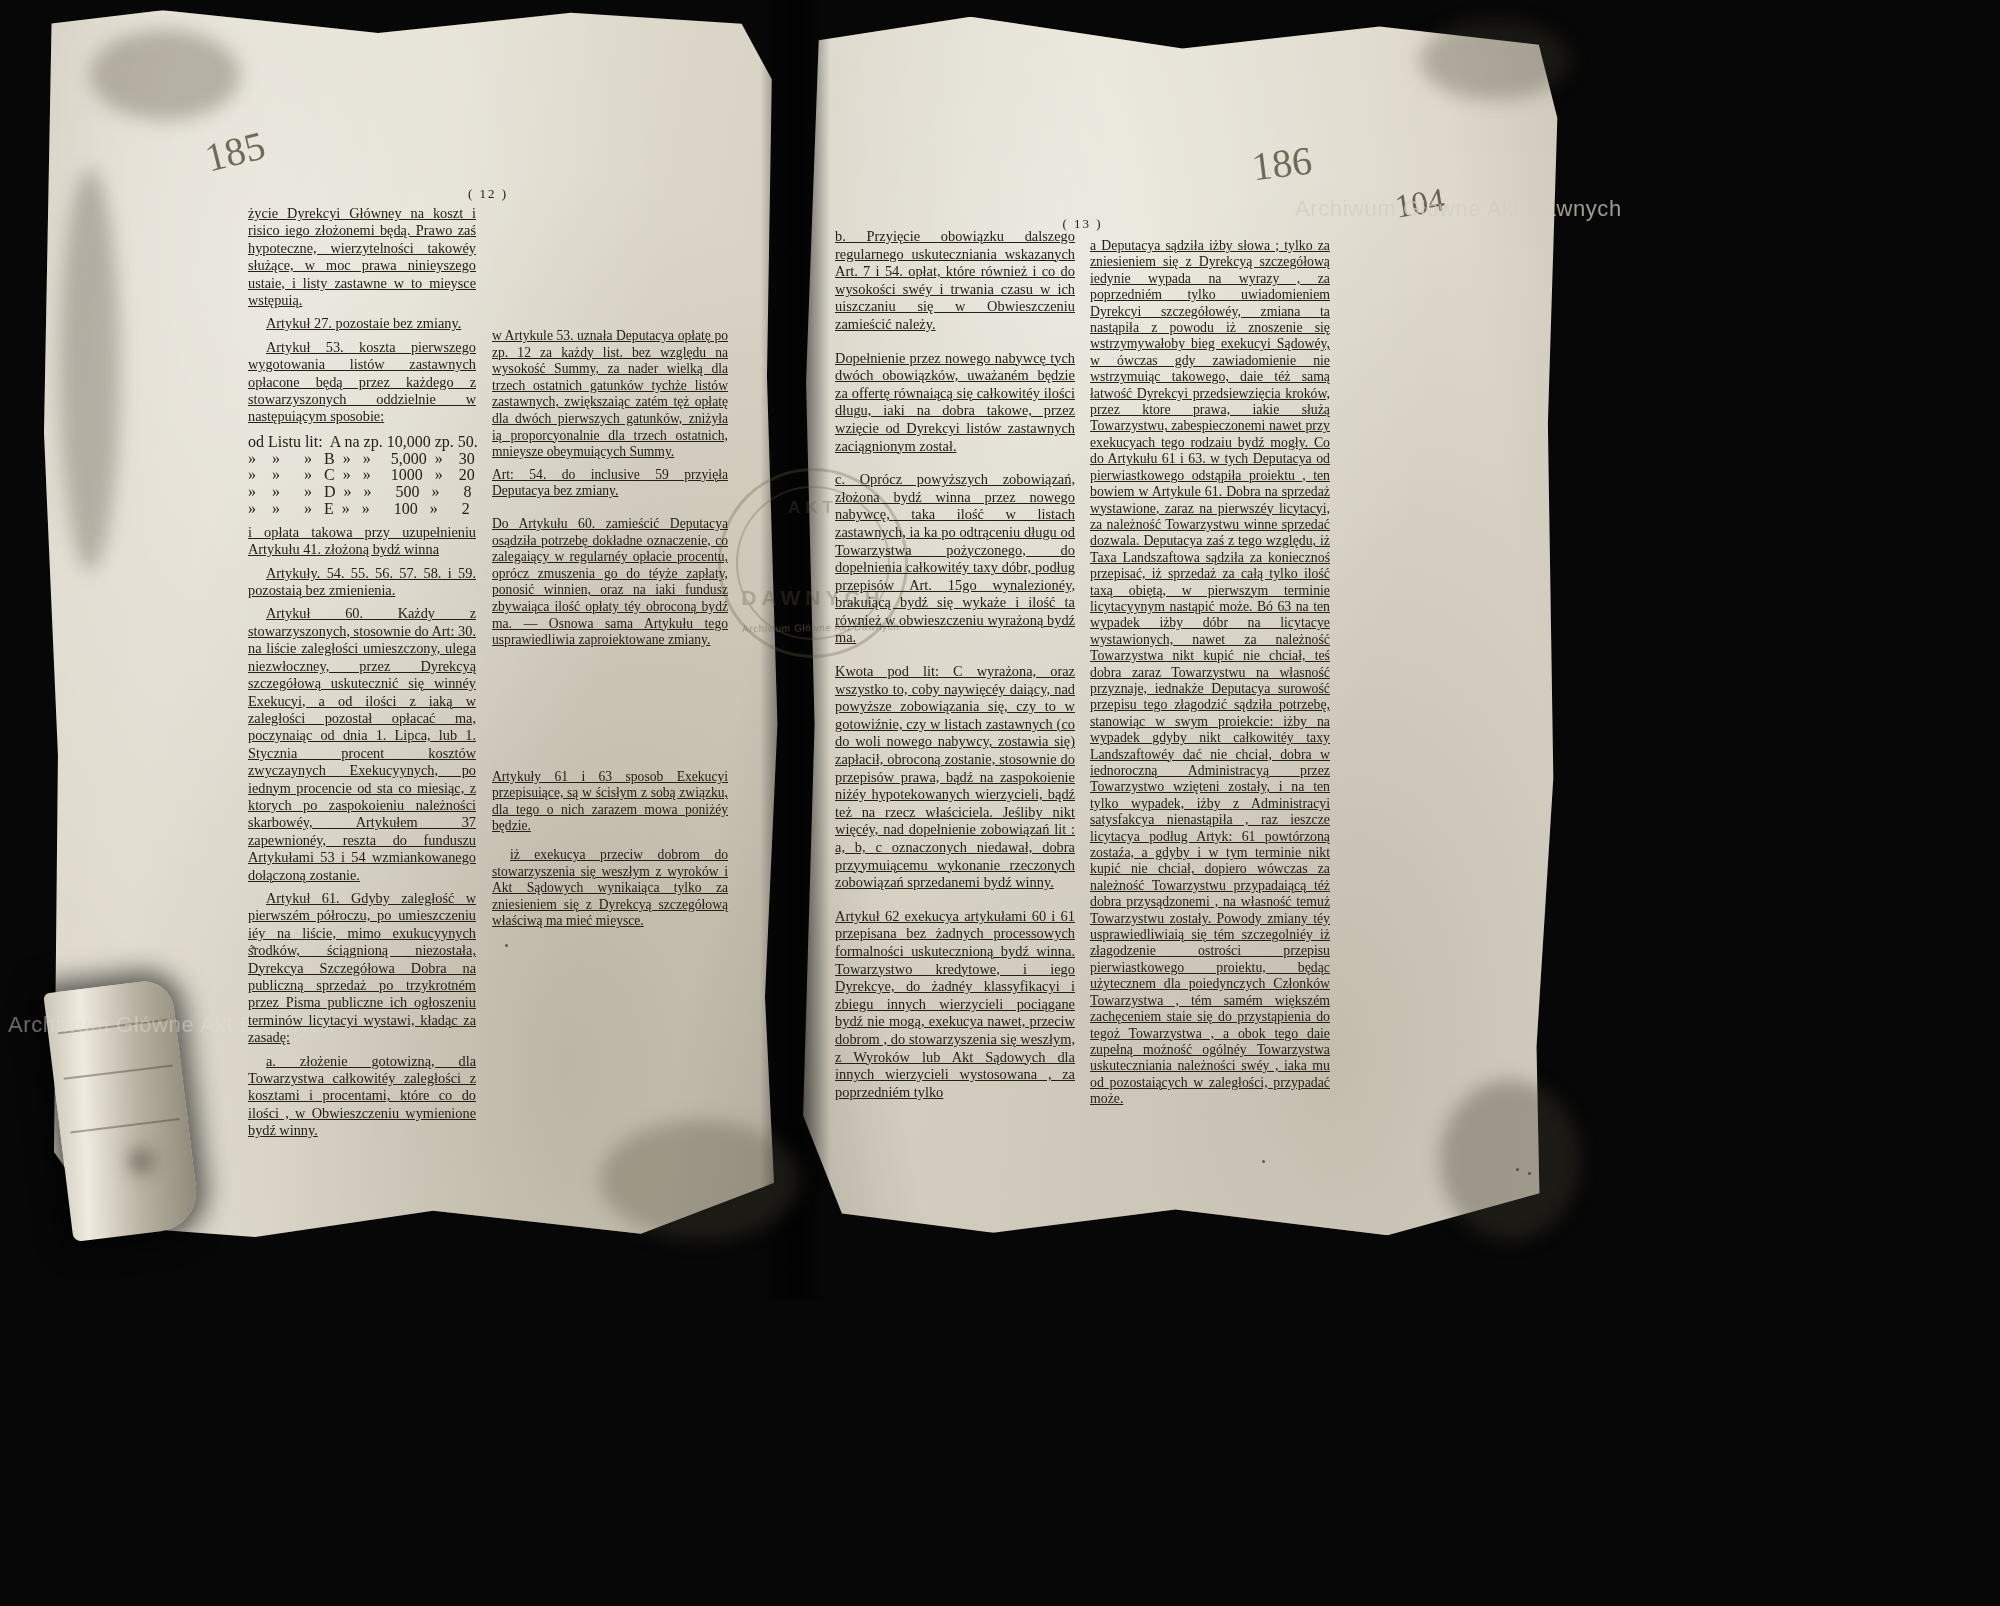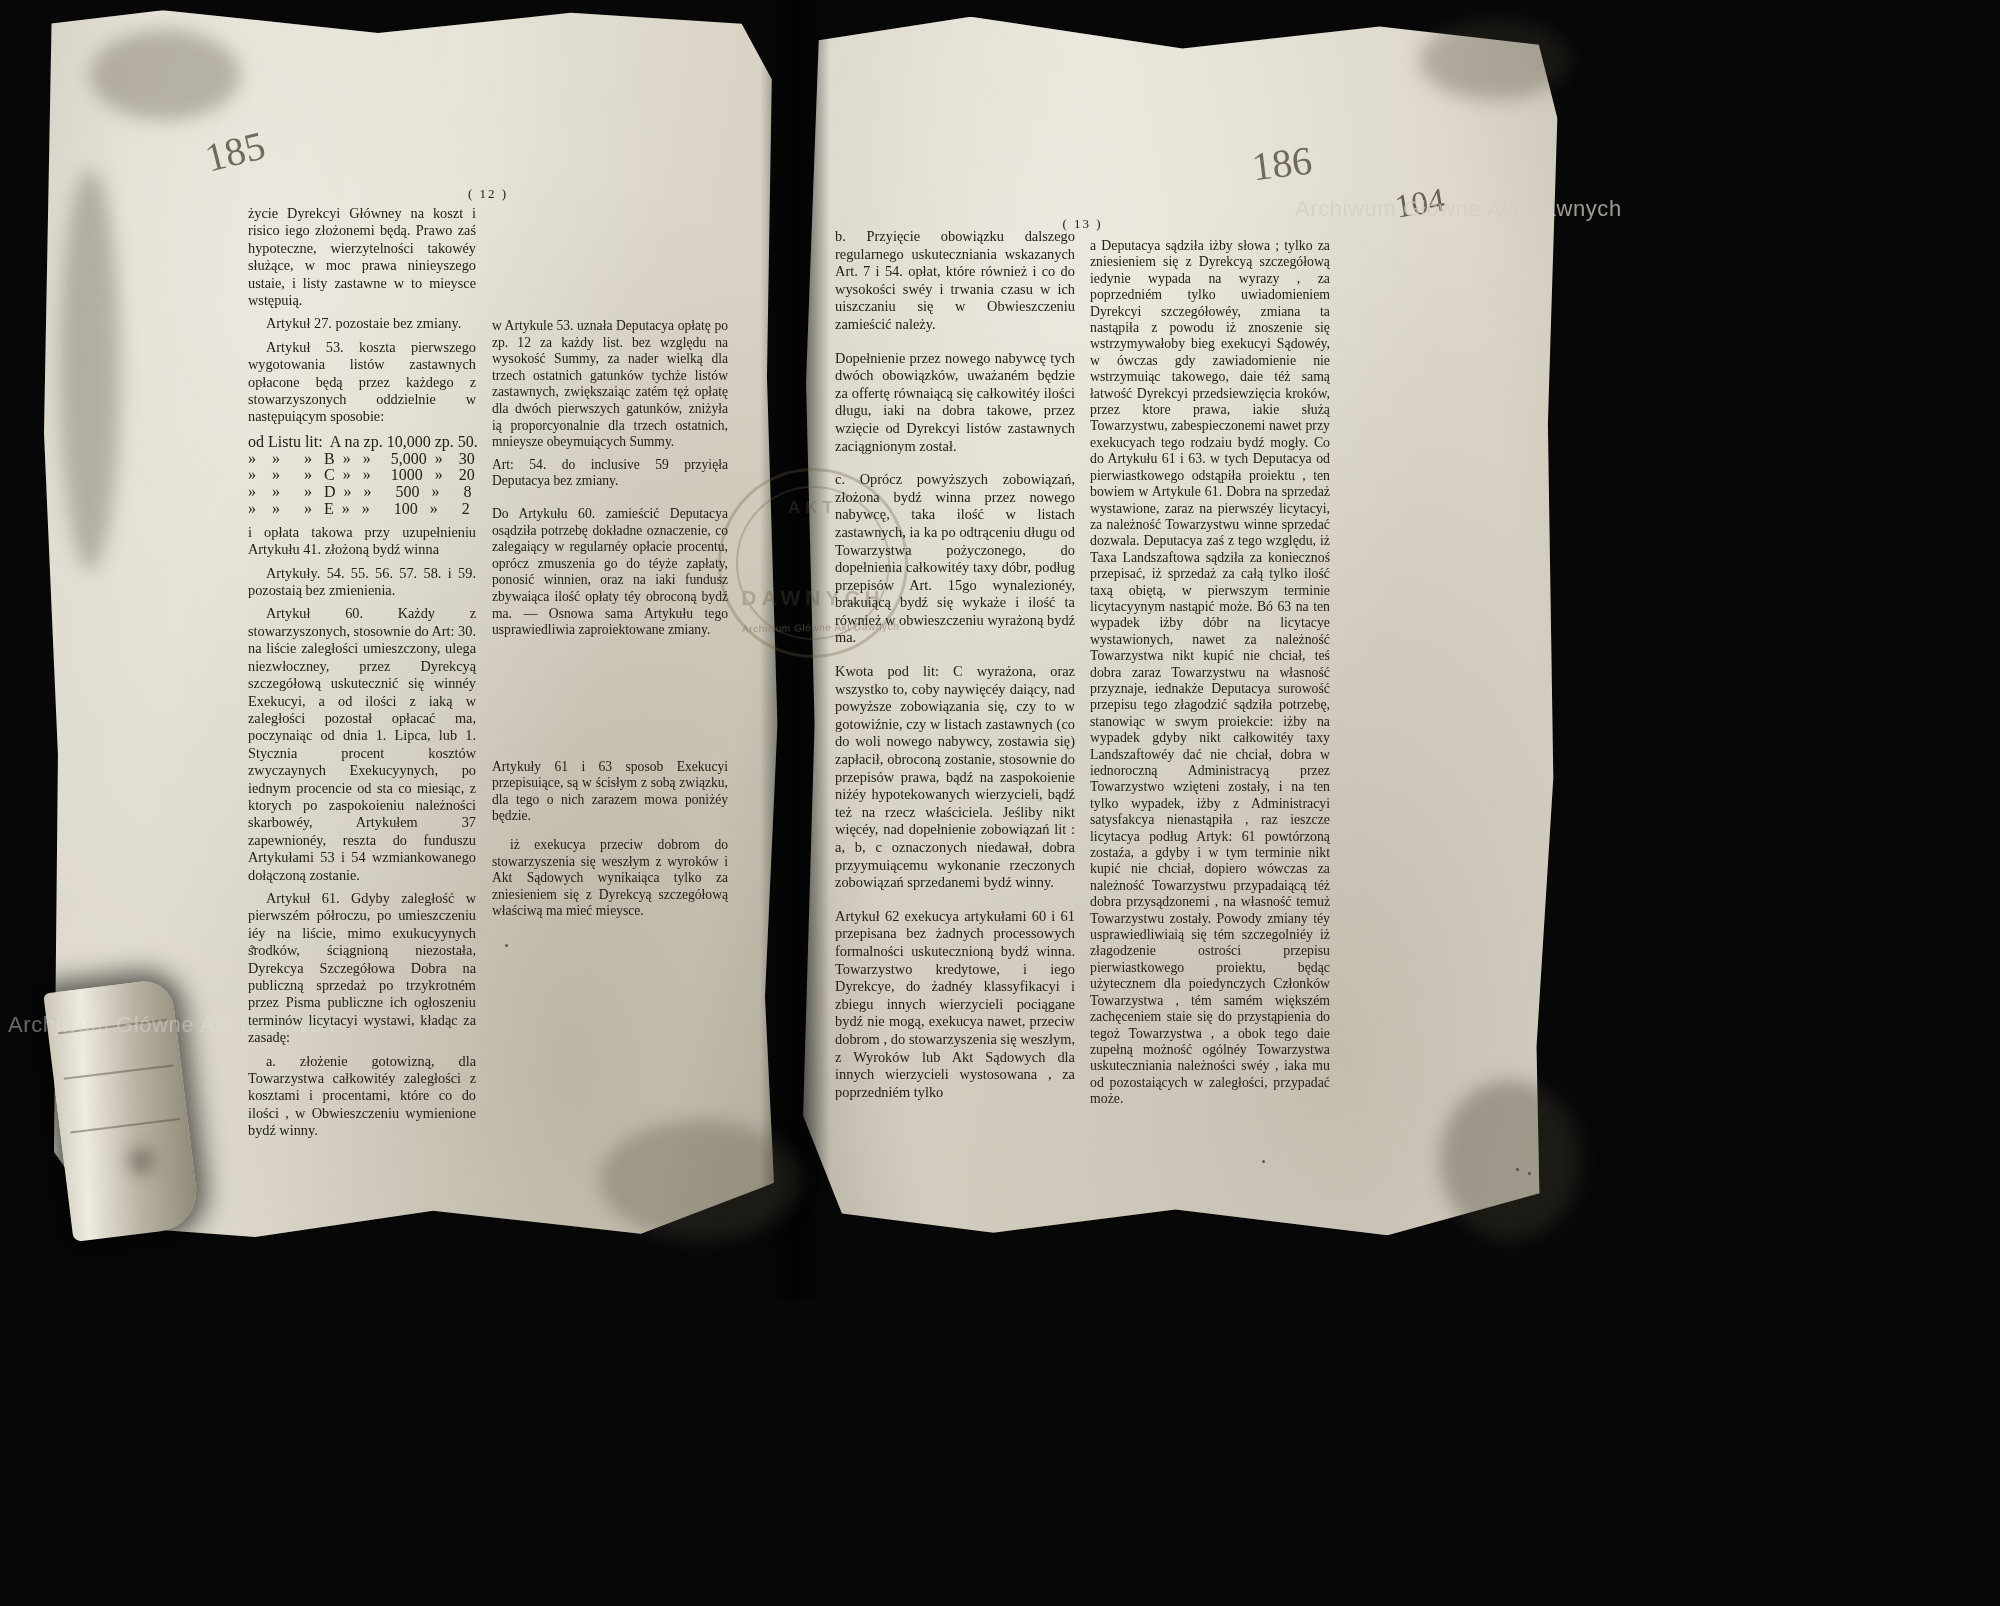--- a/index.html
+++ b/index.html
@@ -41,25 +41,25 @@
 
   
   #foreedge{position:absolute;left:58px;top:985px;width:128px;height:250px;
     background:linear-gradient(95deg,#c9c4b5,#efebe0 25%,#b9b3a3 60%,#8d8777 100%);
     transform:rotate(-7deg);border-radius:6px 30px 40px 8px;
     box-shadow:0 0 26px 10px rgba(0,0,0,.6);}
   #foreedge .line{position:absolute;left:10px;right:8px;height:2px;background:rgba(80,72,58,.45);}
 
   
   .col{position:absolute;color:#242017;}
-  .col p{margin:0 0 6px 0;text-align:justify;}
+  .col p{margin:0 0 6px 0;text-align:justify;text-decoration:underline;}
 
   .hdr{ text-align:center; }
   #Lc1{left:248px;top:205px;width:228px;font-size:14.3px;line-height:17.4px;}
-  #Lc2{left:492px;top:318px;width:236px;font-size:13.6px;line-height:16.6px;}
+  #Lc2{left:492px;top:328px;width:236px;font-size:13.6px;line-height:16.6px;}
   #Lpage{left:248px;top:186px;width:480px;font-size:13px;text-align:center;letter-spacing:2px;}
   #Rc1{left:835px;top:228px;width:240px;font-size:14.4px;line-height:17.6px;}
   #Rc2{left:1090px;top:238px;width:240px;font-size:13.8px;line-height:16.4px;}
   #Rpage{left:835px;top:216px;width:495px;font-size:13px;text-align:center;letter-spacing:2px;}
   .indent{text-indent:18px;}
   .listline{font-size:16px;line-height:16.8px;white-space:pre;}
 
   
   .folio{position:absolute;color:#4a4330;font-family:"Liberation Serif",serif;
     font-size:40px;transform:rotate(-14deg);opacity:.75;}

